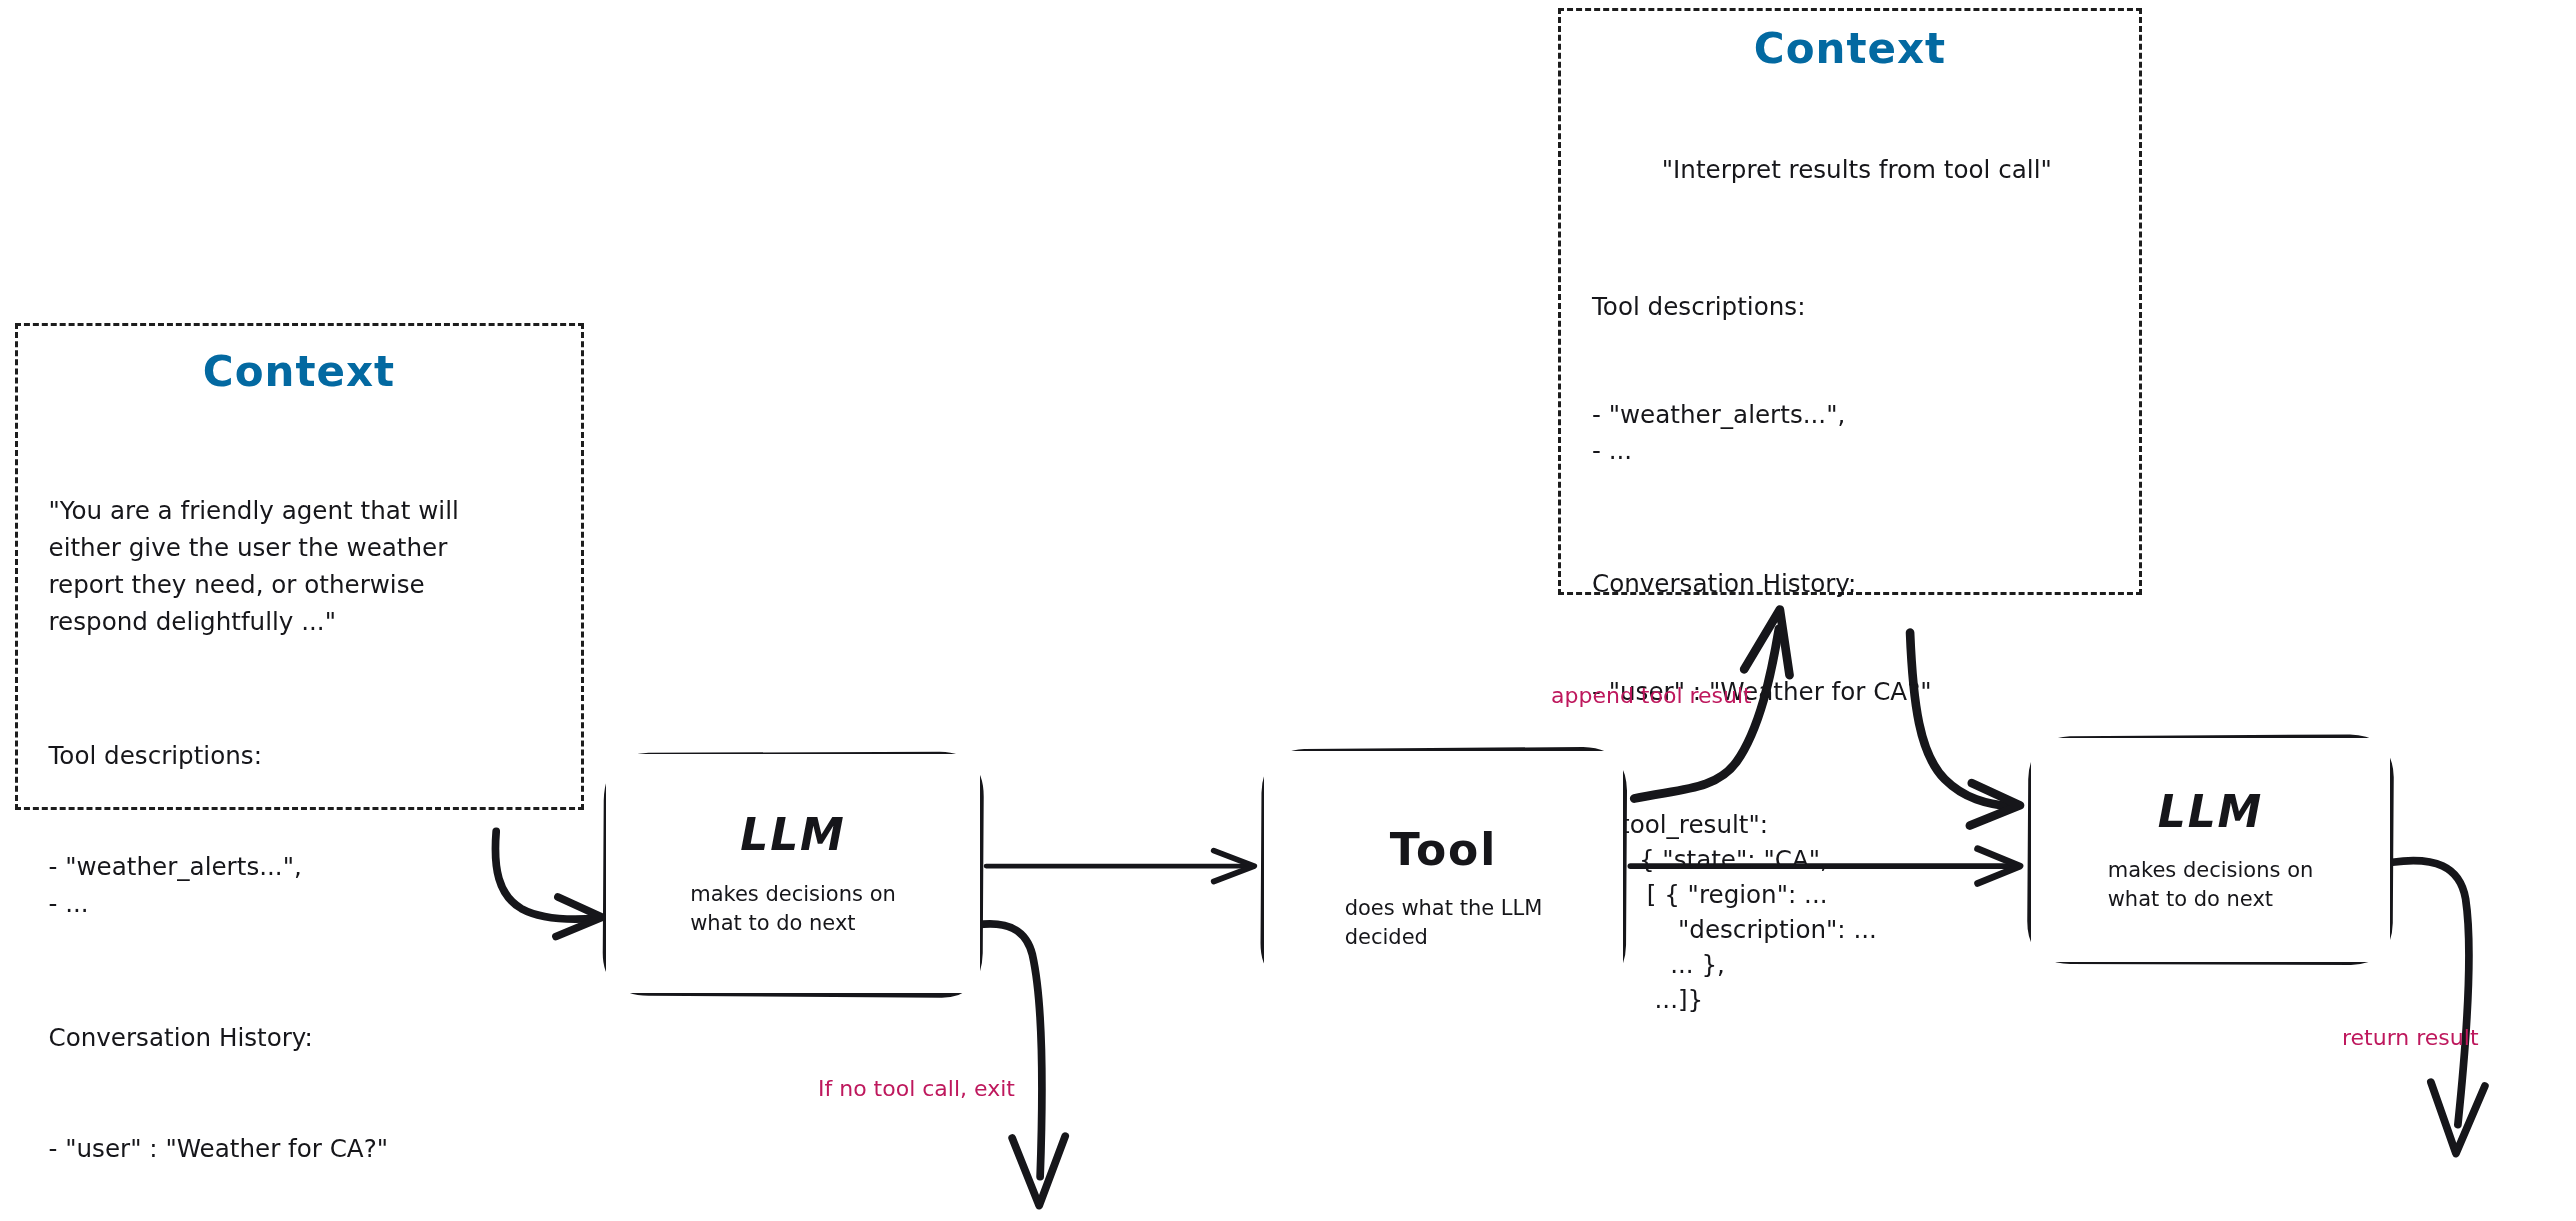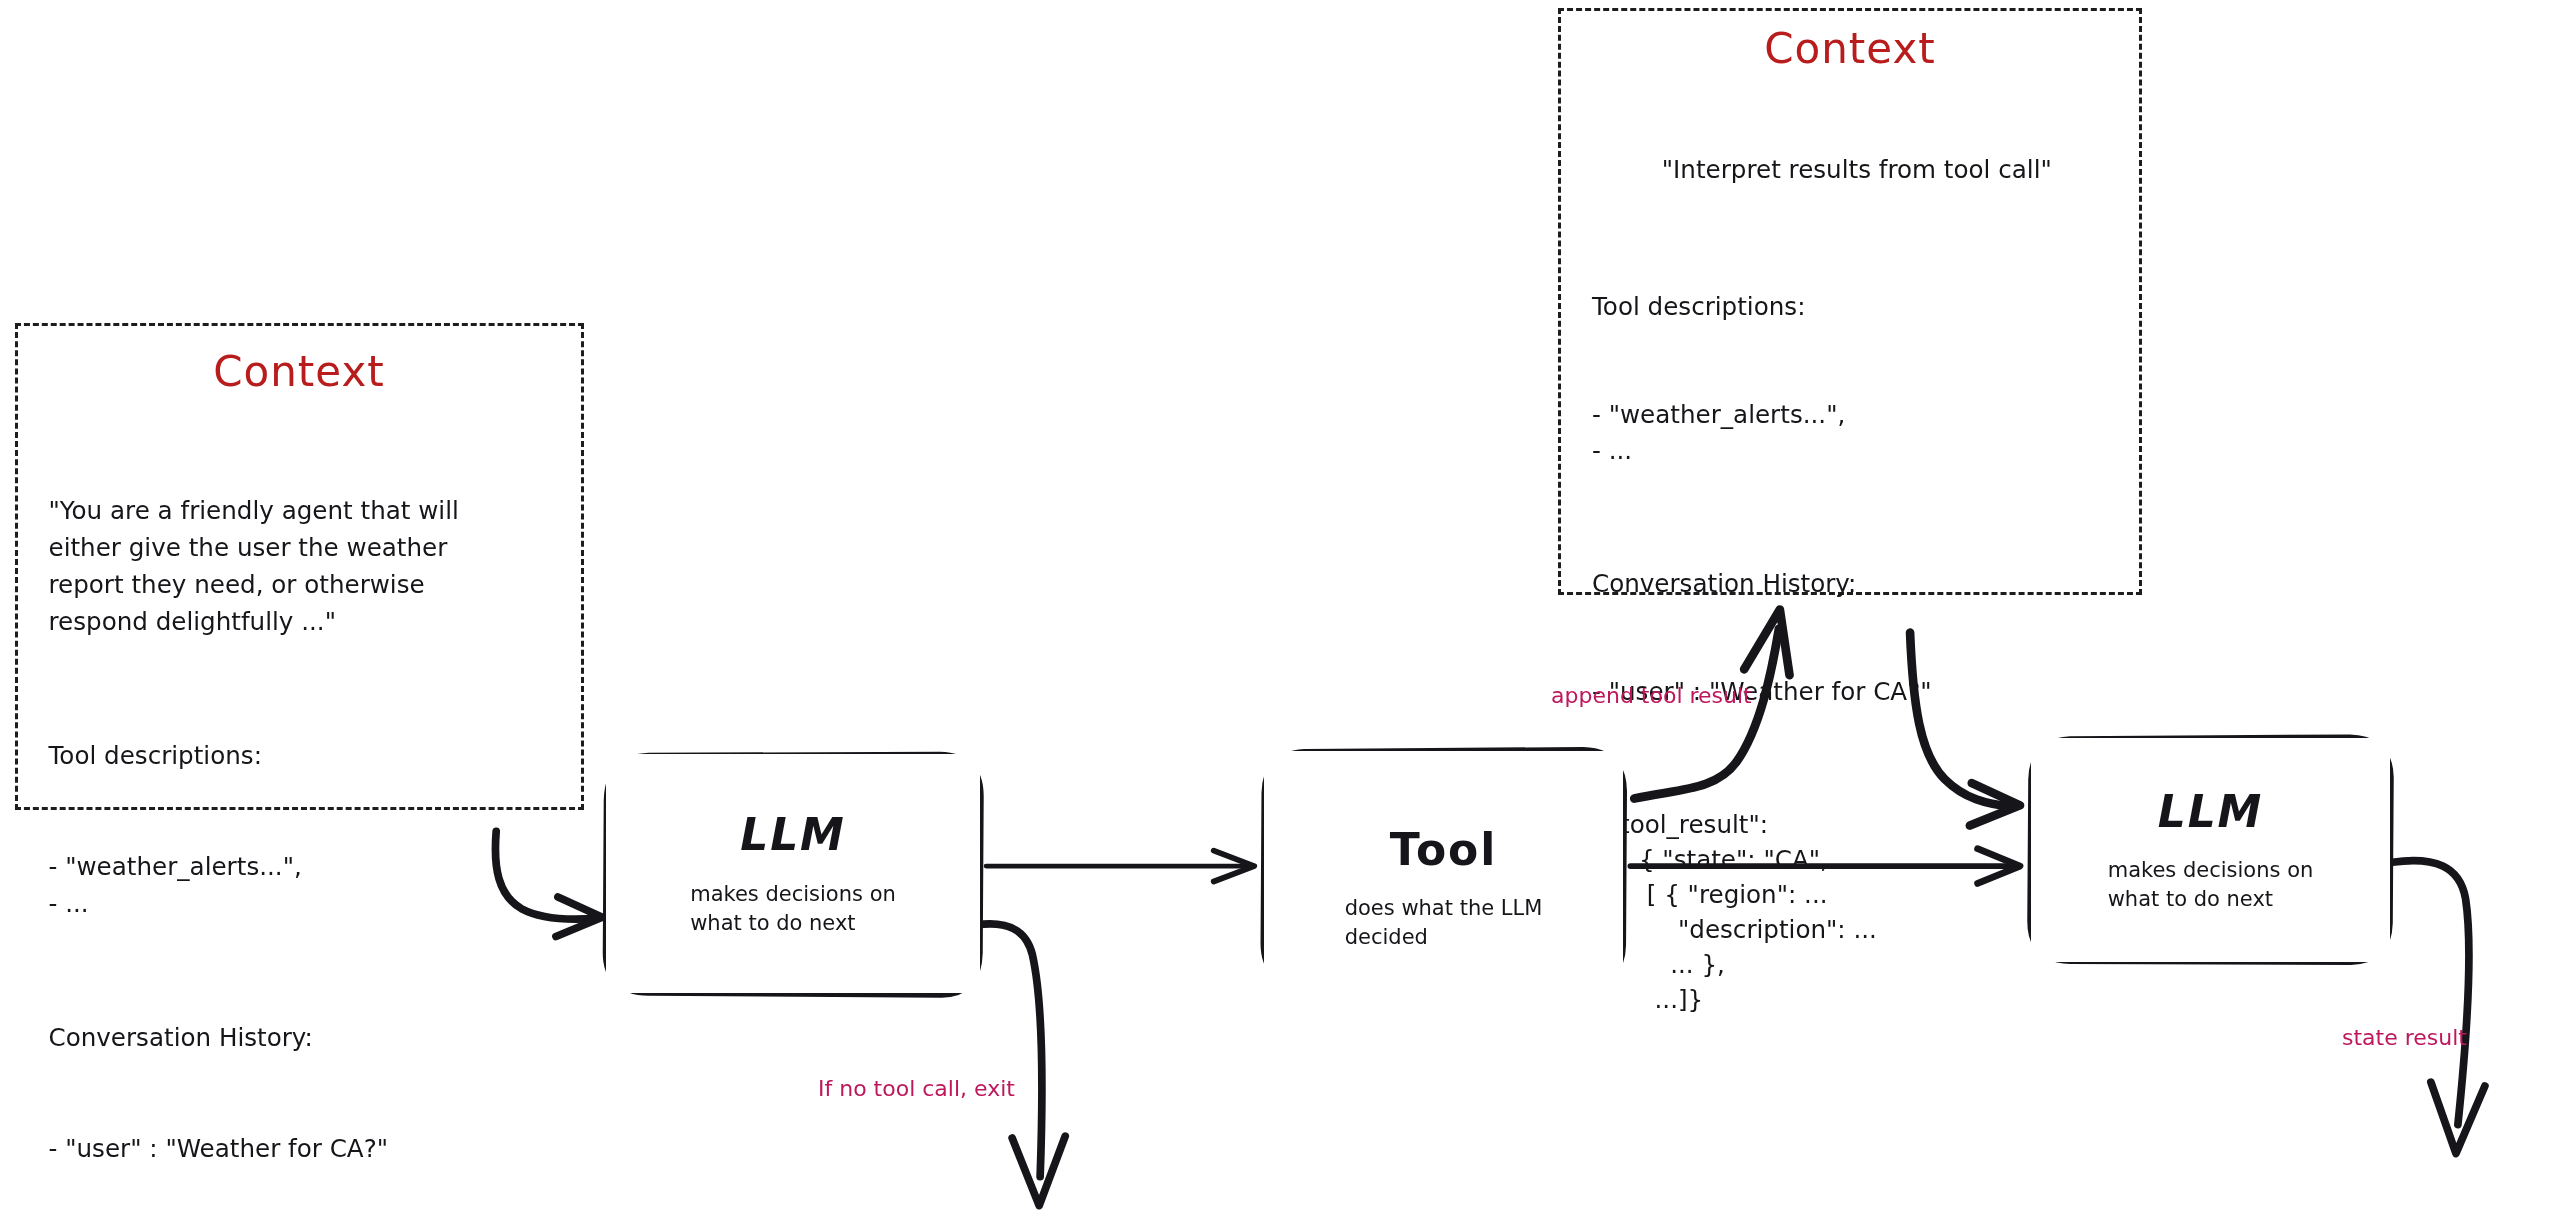--- a/index.html
+++ b/index.html
@@ -29,22 +29,22 @@
   
   .ctx-box {
     position: absolute;
     box-sizing: border-box;
     border: 3.9px dashed #1d1d1d;
     background: transparent;
   }
   .ctx-title {
     text-align: center;
     font-family: "DejaVu Sans", sans-serif;
-    font-weight: 400;
-    color: #b91c1c;
+    font-weight: 700;
+    color: #0369a1;
     letter-spacing: 1px;
   }
   .ctx-body {
     font-family: "DejaVu Sans", sans-serif;
     color: #16161a;
     white-space: pre-wrap;
   }
 
   
   #ctx-left {
@@ -224,16 +224,16 @@
   </div>
 
   <div class="node" id="node-llm2">
     <div class="node-title">LLM</div>
     <div class="node-sub">makes decisions on
 what to do next</div>
   </div>
 
   <div class="edge-label" id="lbl-append">append tool result</div>
   <div class="edge-label" id="lbl-exit">If no tool call, exit</div>
-  <div class="edge-label" id="lbl-return">state result</div>
+  <div class="edge-label" id="lbl-return">return result</div>
 
 </div>
 
 
 </body></html>

